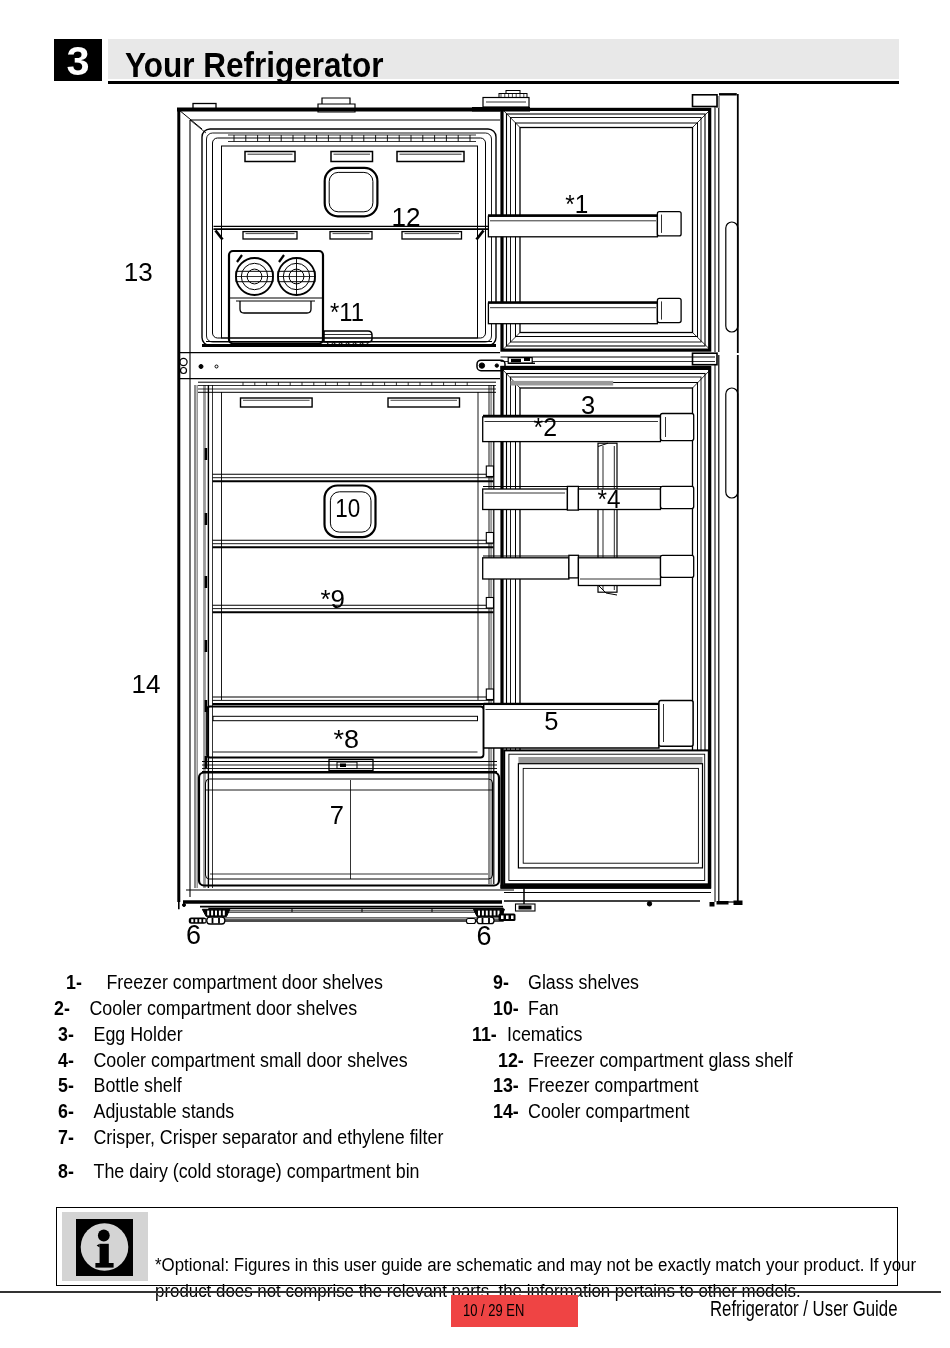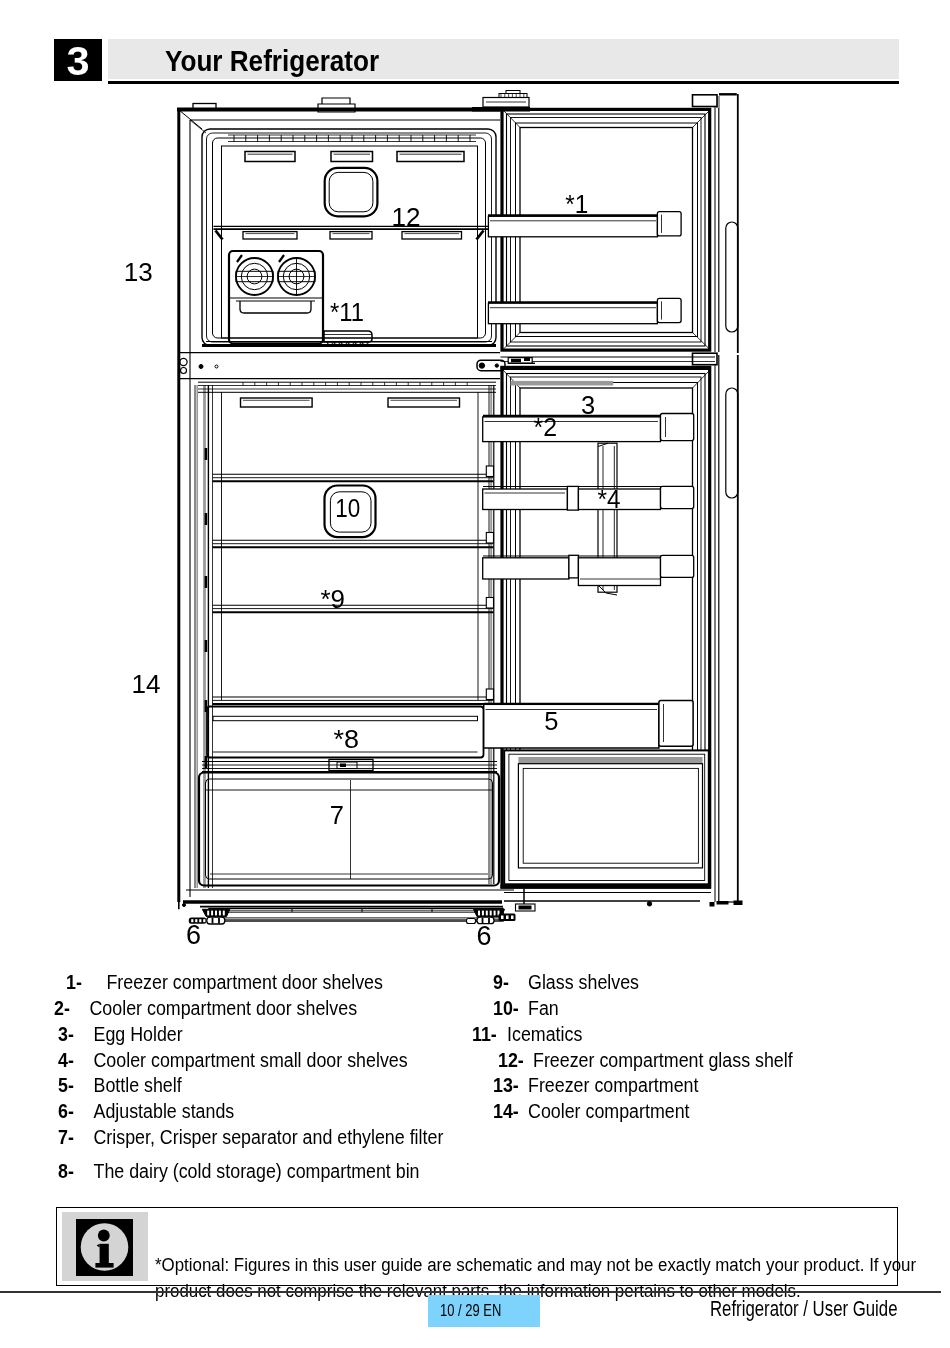--- a/index.html
+++ b/index.html
@@ -6,34 +6,34 @@
 body{width:950px;height:1348px;position:relative;background:#fff;font-family:"Liberation Sans",sans-serif;overflow:hidden;}
 .abs{position:absolute;}
 .cond{display:inline-block;transform:scaleX(0.91);transform-origin:0 0;white-space:nowrap;}
 .c2{display:inline-block;transform:scaleX(0.90);transform-origin:0 0;white-space:nowrap;}
 .c3{display:inline-block;transform:scaleX(0.938);transform-origin:0 0;white-space:nowrap;}
 .c4{display:inline-block;transform:scaleX(0.763);transform-origin:0 0;white-space:nowrap;}
 
 #hbox{left:54px;top:39px;width:48px;height:42px;background:#000;color:#fff;font-weight:bold;font-size:41.5px;text-align:center;line-height:43px;}
 #hbar{left:108px;top:39px;width:791px;height:39.5px;background:#e8e8e8;}
 #hline{left:108px;top:80.5px;width:791px;height:3.2px;background:#000;}
-#htitle{left:124.5px;top:44.5px;font-size:29px;font-weight:bold;margin-left:40px;}
+#htitle{left:124.5px;top:44.5px;font-size:35px;font-weight:bold;}
 
 .row{position:absolute;font-size:19.6px;white-space:nowrap;line-height:22px;}
 .row b{display:inline-block;font-weight:bold;}
 .lnum{width:39px;}
 .rnum{width:38.5px;}
 
 #ibox{left:56px;top:1207px;width:842px;height:79px;border:1.4px solid #000;box-sizing:border-box;}
 #igray{left:62px;top:1212px;width:86px;height:69px;background:#d4d4d4;}
 #iblack{left:76px;top:1219px;width:57px;height:57px;background:#000;}
 #itext{left:155px;top:1211.5px;font-size:18px;line-height:26px;margin-top:40px;}
 
 #fline{left:0px;top:1291px;width:941px;height:1.6px;background:#333;}
-#fpage{left:428px;top:1294.5px;width:112px;height:32.5px;background:#7dd3fc;font-size:17px;line-height:31px;}
+#fpage{left:451px;top:1294.5px;width:127px;height:32.5px;background:#ef4444;font-size:17px;line-height:31px;}
 #fright{left:709.7px;top:1296px;font-size:22px;}
 </style>
 </head>
 <body>
 
 <div class="abs" id="hbar"></div>
 <div class="abs" id="hline"></div>
 <div class="abs" id="hbox">3</div>
 <div class="abs" id="htitle"><span class="c2">Your Refrigerator</span></div>
 

